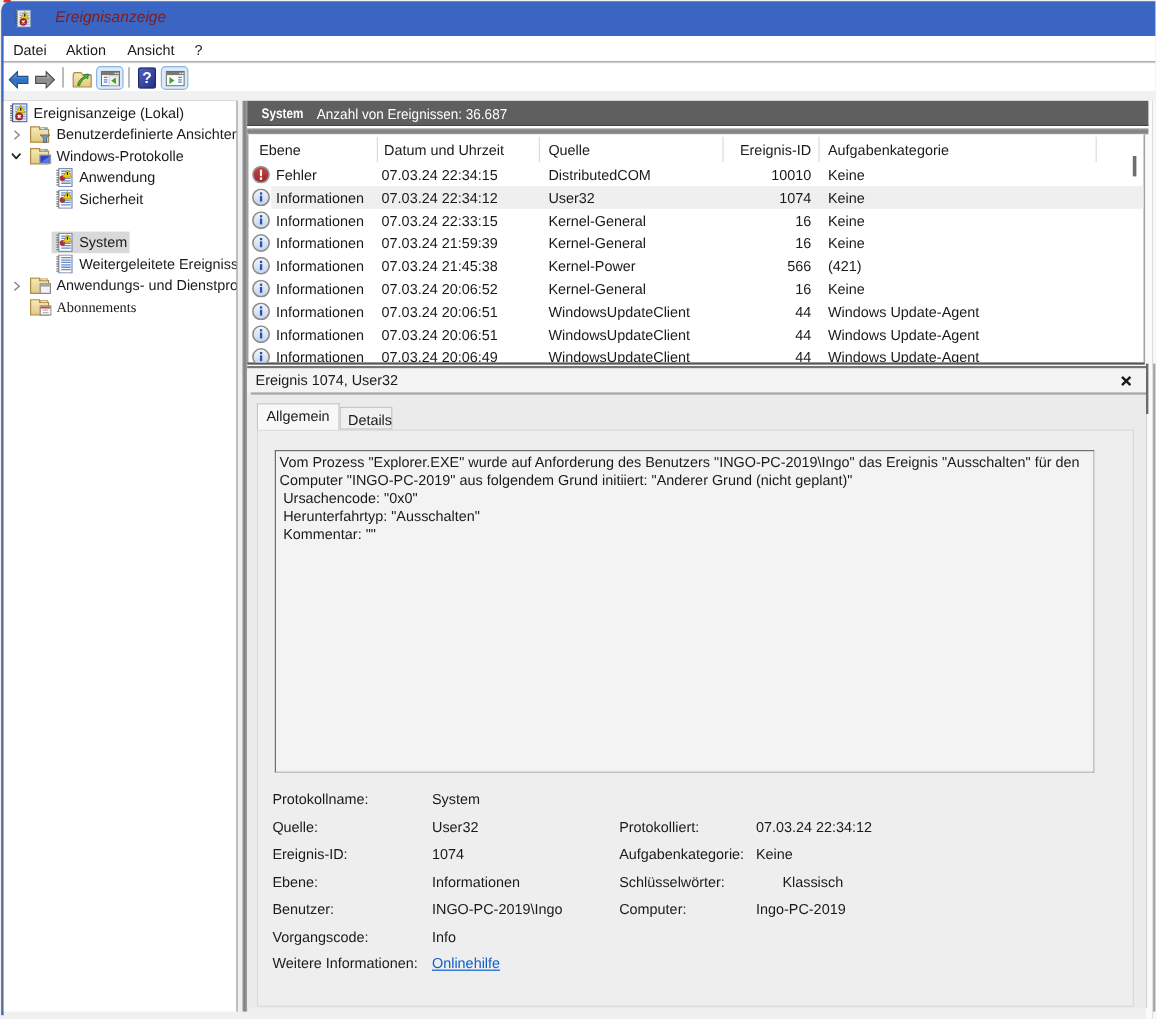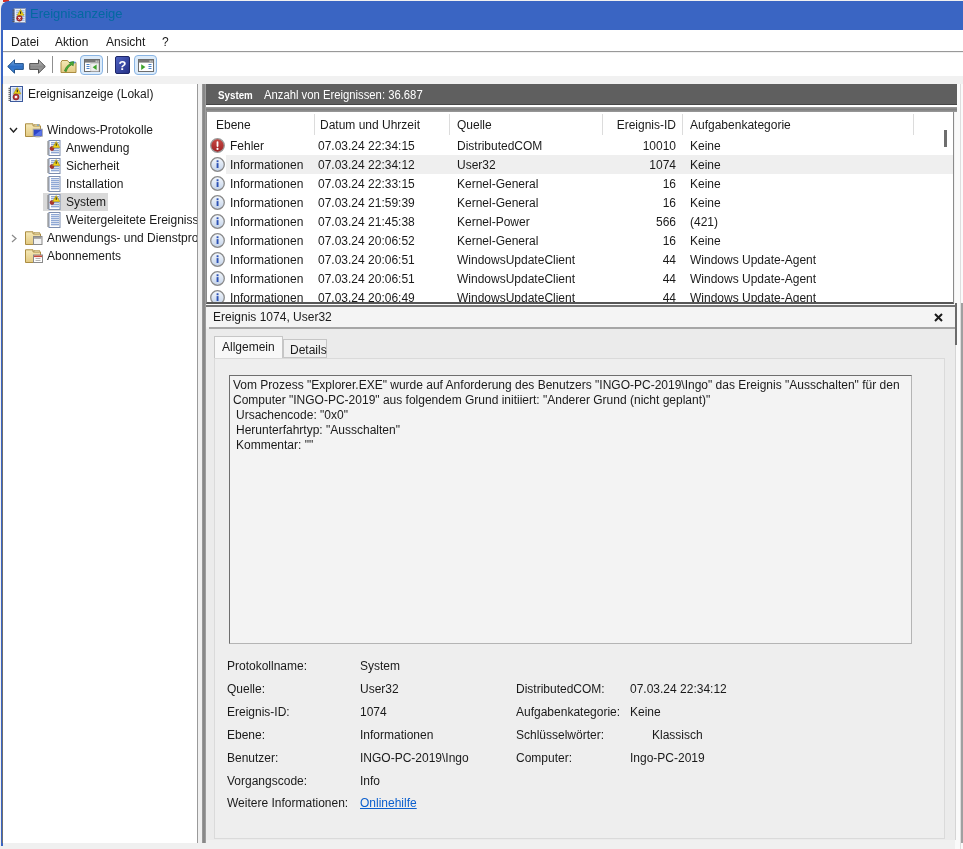--- a/index.html
+++ b/index.html
@@ -75,21 +75,21 @@
 <div class="abs" style="left:1px;top:1px;width:962px;height:29px;background:#3a65c3;border-radius:8px 0 0 0;"></div>
 <svg class="abs" style="left:11px;top:8px;" width="15" height="15" viewBox="0 0 16 16">
   <rect x="3.5" y="0.5" width="12" height="15" fill="#e6edf9" stroke="#8a9ab8"></rect>
   <path d="M5.5 3h9M5.5 5h9M5.5 7h9M5.5 9h9M5.5 11h9M5.5 13h9" stroke="#89a6d8" stroke-width="1"></path>
   <path d="M3.5 2.3h-2M3.5 4.3h-2M3.5 6.3h-2M3.5 8.3h-2M3.5 10.3h-2M3.5 12.3h-2M3.5 14.3h-2" stroke="#555555" stroke-width="1.2"></path>
   <polygon points="10.2,1.6 13.8,7.8 6.6,7.8" fill="#f2d413" stroke="#b39a10" stroke-width="0.7"></polygon>
   <rect x="9.7" y="3.6" width="1.1" height="2.6" fill="#1a1a1a"></rect>
   <circle cx="9" cy="11" r="3" fill="#b02a2a" stroke="#7e1a1a" stroke-width="0.6"></circle>
   <path d="M7.8 9.8 L10.2 12.2 M10.2 9.8 L7.8 12.2" stroke="#ffffff" stroke-width="1.1"></path>
 </svg>
-<div class="tx" style="left:30px;top:6px;font-size:13px;color:#0369a1;">Ereignisanzeige</div>
+<div class="tx" style="left:46px;top:6px;font-size:13px;color:#7f1d1d;font-style:italic;">Ereignisanzeige</div>
 
 <div class="abs" style="left:1px;top:30px;width:962px;height:22px;background:#ffffff;border-bottom:1px solid #999999;"></div>
 <div class="tx" style="left:11px;top:35px;">Datei</div>
 <div class="tx" style="left:55px;top:35px;">Aktion</div>
 <div class="tx" style="left:106px;top:35px;">Ansicht</div>
 <div class="tx" style="left:162px;top:35px;">?</div>
 
 <div class="abs" style="left:1px;top:53px;width:962px;height:23px;background:#ffffff;"></div>
 <div class="abs" id="toolbar-icons" style="left:0;top:53px;width:300px;height:23px;">
   <svg class="abs" style="left:7px;top:6px;" width="17" height="15" viewBox="0 0 17 15">
@@ -148,20 +148,32 @@
       <rect x="3.5" y="0.5" width="12" height="15" fill="#e6edf9" stroke="#3c5a9e"></rect>
       <path d="M5.5 3h9M5.5 5h9M5.5 7h9M5.5 9h9M5.5 11h9M5.5 13h9" stroke="#89a6d8" stroke-width="1"></path>
       <path d="M3.5 2.3h-2M3.5 4.3h-2M3.5 6.3h-2M3.5 8.3h-2M3.5 10.3h-2M3.5 12.3h-2M3.5 14.3h-2" stroke="#6d6d6d" stroke-width="1.2"></path>
       <polygon points="10.2,1.6 13.8,7.8 6.6,7.8" fill="#f2d413" stroke="#b39a10" stroke-width="0.7"></polygon>
       <rect x="9.7" y="3.6" width="1.1" height="2.6" fill="#1a1a1a"></rect>
       <circle cx="9" cy="11" r="3" fill="#b02a2a" stroke="#7e1a1a" stroke-width="0.6"></circle>
       <path d="M7.8 9.8 L10.2 12.2 M10.2 9.8 L7.8 12.2" stroke="#ffffff" stroke-width="1.1"></path>
     </svg>
     <div class="lbl" style="left:25px;">Ereignisanzeige (Lokal)</div>
   </div>
+  <div class="trow" style="top:19px;">
+    <svg class="abs" style="left:8px;top:5px;" width="6" height="9" viewBox="0 0 6 9">
+        <path d="M1 1 L5 4.5 L1 8" fill="none" stroke="#8a8a8a" stroke-width="1.2"></path>
+      </svg>
+    <svg class="abs" style="left:22px;top:2px;" width="18" height="15" viewBox="0 0 18 15">
+      <path d="M0.5 2 L0.5 13.5 L15.5 13.5 L15.5 2.9 L8 2.9 L8 0.8 L0.5 0.8 Z" fill="url(#gFold)" stroke="#ab8d42" stroke-width="1"></path>
+      <rect x="9" y="1.4" width="5.6" height="1.5" fill="#f7f0cf" stroke="#ab8d42" stroke-width="0.6"></rect>
+      <rect x="12" y="1.6" width="2" height="1" fill="#5a9ae0"></rect>
+      <polygon points="8.5,7.5 16.5,7.5 13.8,10 13.8,13.8 11.2,13.8 11.2,10" fill="#7c93ad" stroke="#4f667e" stroke-width="0.7"></polygon>
+    </svg>
+    <div class="lbl" style="left:44px;">Benutzerdefinierte Ansichten</div>
+  </div>
   <div class="trow" style="top:37px;">
     <svg class="abs" style="left:6px;top:6px;" width="9" height="6" viewBox="0 0 9 6">
         <path d="M1 1 L4.5 5 L8 1" fill="none" stroke="#222222" stroke-width="1.4"></path>
       </svg>
     <svg class="abs" style="left:22px;top:2px;" width="18" height="16" viewBox="0 0 18 16">
       <path d="M0.5 2 L0.5 13.5 L15.5 13.5 L15.5 2.9 L8 2.9 L8 0.8 L0.5 0.8 Z" fill="url(#gFold)" stroke="#ab8d42" stroke-width="1"></path>
       <rect x="9" y="1.4" width="5.6" height="1.5" fill="#f7f0cf" stroke="#ab8d42" stroke-width="0.6"></rect>
       <rect x="12" y="1.6" width="2" height="1" fill="#5a9ae0"></rect>
       <rect x="8.2" y="6.2" width="9" height="7" fill="#2b44c8" stroke="#9d9d9d" stroke-width="1"></rect>
       <polygon points="8.7,12.7 16.7,6.7 16.7,12.7" fill="#5a74e8"></polygon>
@@ -174,26 +186,20 @@
         <use href="#logbadge"></use>
       </svg>
       <div class="lbl" style="left:63px;">Anwendung</div>
     </div>
   <div class="trow" style="top:73px;">
       <svg class="abs" style="left:42px;top:1px;" width="16" height="16" viewBox="0 0 16 16">
         <use href="#logbadge"></use>
       </svg>
       <div class="lbl" style="left:63px;">Sicherheit</div>
     </div>
-  <div class="trow" style="top:91px;">
-      <svg class="abs" style="left:42px;top:1px;" width="16" height="16" viewBox="0 0 16 16">
-        <use href="#logplain"></use>
-      </svg>
-      <div class="lbl" style="left:63px;">Installation</div>
-    </div>
   <div class="trow" style="top:109px;">
       <div class="abs" style="left:40px;top:0;width:65px;height:18px;background:#d9d9d9;"></div>
       <svg class="abs" style="left:42px;top:1px;" width="16" height="16" viewBox="0 0 16 16">
         <use href="#logbadge"></use>
       </svg>
       <div class="lbl" style="left:63px;">System</div>
     </div>
   <div class="trow" style="top:127px;">
       <svg class="abs" style="left:42px;top:1px;" width="16" height="16" viewBox="0 0 16 16">
         <use href="#logplain"></use>
@@ -213,21 +219,21 @@
     <div class="lbl" style="left:44px;">Anwendungs- und Dienstprotokolle</div>
   </div>
   <div class="trow" style="top:163px;">
     <svg class="abs" style="left:22px;top:2px;" width="18" height="15" viewBox="0 0 18 15">
       <path d="M0.5 2 L0.5 13.5 L15.5 13.5 L15.5 2.9 L8 2.9 L8 0.8 L0.5 0.8 Z" fill="url(#gFold)" stroke="#ab8d42" stroke-width="1"></path>
       <rect x="9" y="1.4" width="5.6" height="1.5" fill="#f7f0cf" stroke="#ab8d42" stroke-width="0.6"></rect>
       <rect x="8.5" y="6" width="9" height="7.5" fill="#ffffff" stroke="#8a8a8a" stroke-width="1"></rect>
       <rect x="9" y="6.5" width="8" height="1.6" fill="#c84a3a"></rect>
       <path d="M10.5 9.5h5M10.5 11.5h5" stroke="#b5b5b5" stroke-width="1"></path>
     </svg>
-    <div class="lbl" style="left:44px;">Abonnements</div>
+    <div class="lbl" style="left:44px;font-family:Liberation Serif, serif;">Abonnements</div>
   </div>
 </div>
 
 <div class="abs" style="left:206px;top:84px;width:751px;height:21px;background:#5f5f5f;border-bottom:1px solid #454545;"></div>
 <div class="tx" style="left:218px;top:88.5px;font-size:11.5px;color:#ffffff;font-weight:bold;transform:scaleX(0.85);transform-origin:0 0;">System</div>
 <div class="tx" style="left:264px;top:88px;color:#ffffff;transform:scaleX(0.94);transform-origin:0 0;">Anzahl von Ereignissen: 36.687</div>
 <div class="abs" style="left:206px;top:105px;width:751px;height:2px;background:#ffffff;"></div>
 <div class="abs" style="left:206px;top:107px;width:751px;height:5px;background:linear-gradient(#9e9e9e,#808080,#9a9a9a);"></div>
 
 <div class="abs" id="list" style="left:206px;top:112px;width:748px;height:192px;background:#ffffff;border-left:1px solid #8a8a8a;border-right:1px solid #8a8a8a;border-bottom:2px solid #565656;overflow:hidden;">
@@ -358,21 +364,21 @@
 <div class="abs" style="left:229px;top:375px;width:683px;height:269px;background:#f3f3f3;border-top:1px solid #6e6e6e;border-left:1px solid #6e6e6e;border-right:1px solid #b4b4b4;border-bottom:1px solid #b4b4b4;"></div>
 <div class="abs" style="left:233px;top:378px;width:676px;line-height:15.2px;">Vom Prozess "Explorer.EXE" wurde auf Anforderung des Benutzers "INGO-PC-2019\Ingo" das Ereignis "Ausschalten" für den Computer "INGO-PC-2019" aus folgendem Grund initiiert: "Anderer Grund (nicht geplant)"</div>
 <div class="tx" style="left:236px;top:408px;">Ursachencode: "0x0"</div>
 <div class="tx" style="left:236px;top:423px;">Herunterfahrtyp: "Ausschalten"</div>
 <div class="tx" style="left:236px;top:438px;">Kommentar: ""</div>
 
 <div class="tx" style="left:227px;top:659px;">Protokollname:</div>
 <div class="tx" style="left:360px;top:659px;">System</div>
 <div class="tx" style="left:227px;top:682px;">Quelle:</div>
 <div class="tx" style="left:360px;top:682px;">User32</div>
-<div class="tx" style="left:516px;top:682px;">DistributedCOM:</div>
+<div class="tx" style="left:516px;top:682px;">Protokolliert:</div>
 <div class="tx" style="left:630px;top:682px;">07.03.24 22:34:12</div>
 <div class="tx" style="left:227px;top:705px;">Ereignis-ID:</div>
 <div class="tx" style="left:360px;top:705px;">1074</div>
 <div class="tx" style="left:516px;top:705px;">Aufgabenkategorie:</div>
 <div class="tx" style="left:630px;top:705px;">Keine</div>
 <div class="tx" style="left:227px;top:728px;">Ebene:</div>
 <div class="tx" style="left:360px;top:728px;">Informationen</div>
 <div class="tx" style="left:516px;top:728px;">Schlüsselwörter:</div>
 <div class="tx" style="left:630px;top:728px;margin-left:22px;">Klassisch</div>
 <div class="tx" style="left:227px;top:751px;">Benutzer:</div>

